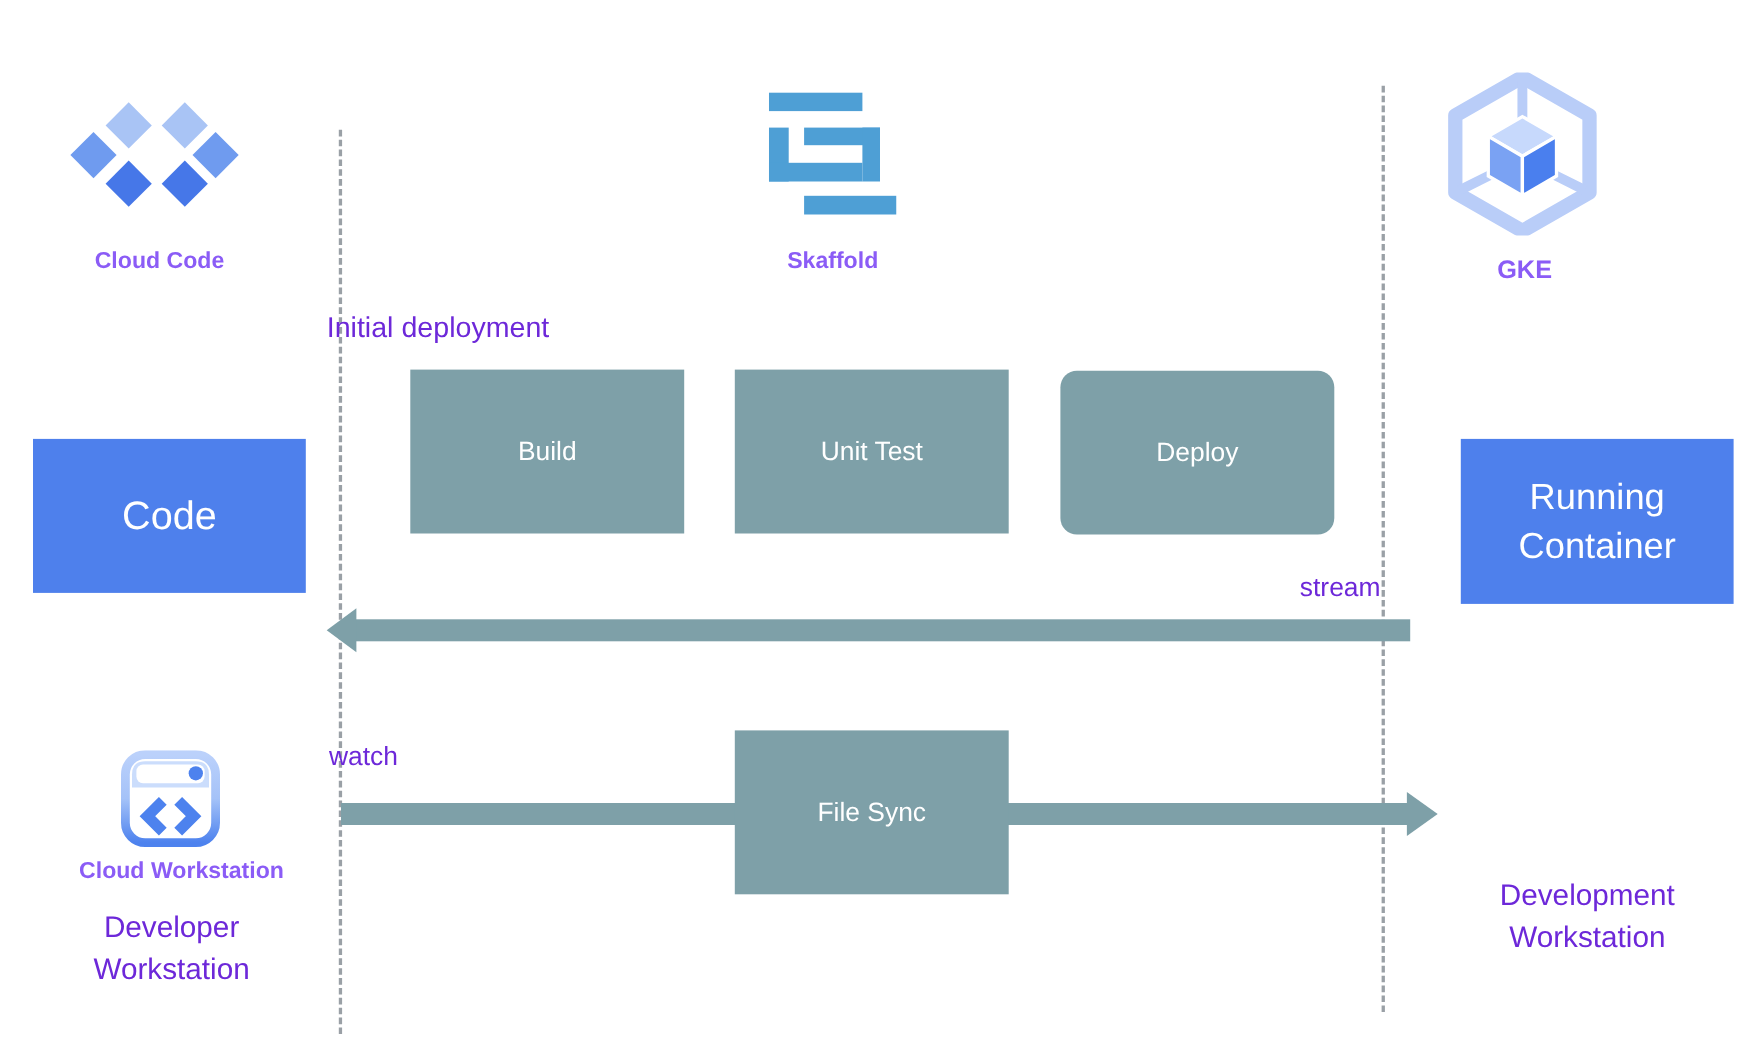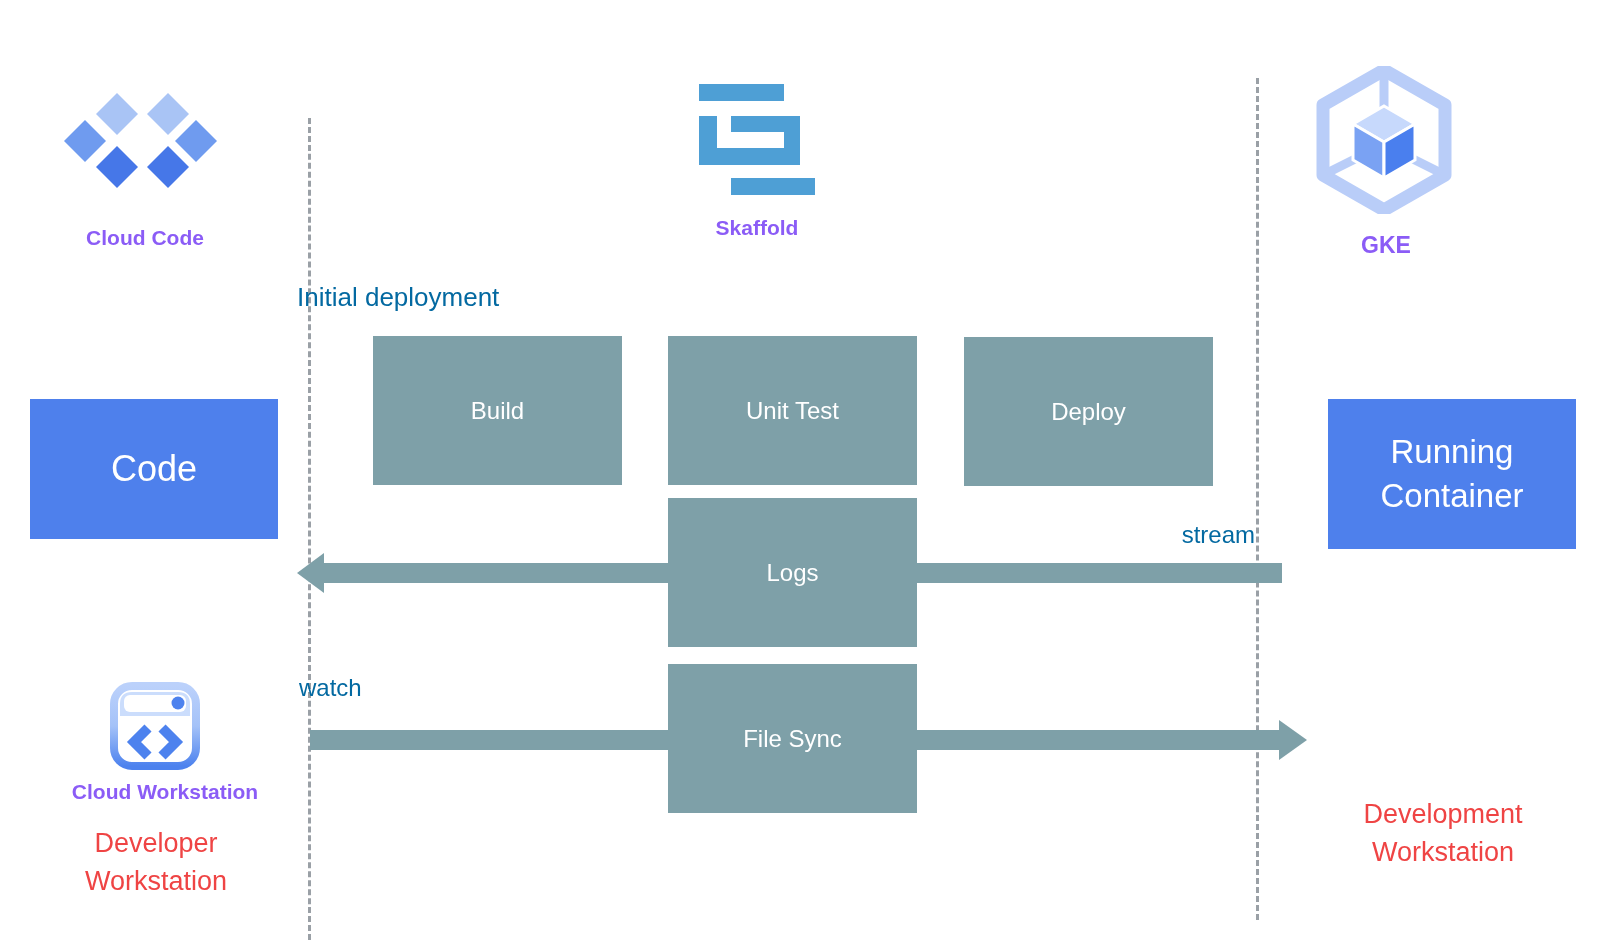--- a/index.html
+++ b/index.html
@@ -10,22 +10,22 @@
   .abs{position:absolute;}
   
   .dash-line{width:0;border-left:3px dashed #9AA0A6;}
   
   .box{display:flex;align-items:center;justify-content:center;text-align:center;color:#ffffff;}
   .box-blue{background:#4E80EC;font-size:36px;}
   .box-teal{background:#7EA0A8;font-size:24px;}
   .box .stack{line-height:44px;font-size:33px;}
   
   .icon-label{font-size:21px;font-weight:700;color:#8b5cf6;text-align:center;}
-  .note{font-size:25px;color:#0369a1;white-space:nowrap;}
-  .big-caption{font-size:27px;color:#ef4444;text-align:center;line-height:38px;}
+  .note{font-size:25px;color:#6d28d9;white-space:nowrap;}
+  .big-caption{font-size:27px;color:#6d28d9;text-align:center;line-height:38px;}
   .right-align{text-align:right;}
   svg{display:block;}
 </style>
 </head>
 <body>
 
 <div id="stage">
 
   <div class="abs dash-line" style="left:308px;top:118px;height:822px;"></div>
   <div class="abs dash-line" style="left:1256px;top:78px;height:842px;"></div>
@@ -54,21 +54,21 @@
   <div class="abs icon-label" style="left:45px;top:226px;width:200px;">Cloud Code</div>
 
   <svg class="abs" style="left:699px;top:84px;" width="116" height="112" viewBox="0 0 116 112">
     <rect x="0" y="0" width="85" height="17" fill="#4E9FD5"></rect>
     <rect x="32" y="32" width="69" height="16" fill="#4E9FD5"></rect>
     <rect x="85" y="32" width="16" height="49" fill="#4E9FD5"></rect>
     <rect x="0" y="32" width="18" height="49" fill="#4E9FD5"></rect>
     <rect x="0" y="64" width="85" height="17" fill="#4E9FD5"></rect>
     <rect x="32" y="94" width="84" height="17" fill="#4E9FD5"></rect>
   </svg>
-  <div class="abs icon-label" style="left:657px;top:216px;width:200px;">Skaffold</div>
+  <div class="abs icon-label" style="left:657px;top:226px;width:200px;">Skaffold</div>
 
   <svg class="abs" style="left:1310px;top:66px;" width="148" height="148" viewBox="0 0 148 148">
     <polygon points="74,4 135,39 135,109 74,144 13,109 13,39" fill="none" stroke="#B9CDF8" stroke-width="13" stroke-linejoin="round"></polygon>
     <line x1="74" y1="8" x2="74" y2="46" stroke="#B9CDF8" stroke-width="9"></line>
     <line x1="45" y1="93" x2="17" y2="107" stroke="#B9CDF8" stroke-width="9"></line>
     <line x1="103" y1="93" x2="131" y2="107" stroke="#B9CDF8" stroke-width="9"></line>
     <polygon points="74,40 105,58 74,76 43,58" fill="#C7D9FC" stroke="#ffffff" stroke-width="3"></polygon>
     <polygon points="43,58 74,76 74,112 43,94" fill="#7AA2F3" stroke="#ffffff" stroke-width="3"></polygon>
     <polygon points="105,58 74,76 74,112 105,94" fill="#4A7FEE" stroke="#ffffff" stroke-width="3"></polygon>
   </svg>
@@ -83,27 +83,24 @@
   </div>
 
   <div class="abs box box-teal" style="left:373px;top:336px;width:249px;height:149px;">
     <span>Build</span>
   </div>
 
   <div class="abs box box-teal" style="left:668px;top:336px;width:249px;height:149px;">
     <span>Unit Test</span>
   </div>
 
-  <div class="abs box box-teal" style="left:964px;top:337px;width:249px;height:149px;">
+  <div class="abs box box-teal" style="left:964px;top:337px;width:249px;height:149px;border-radius:15px;">
     <span>Deploy</span>
   </div>
 
-  <div class="abs box box-teal" style="left:668px;top:498px;width:249px;height:149px;">
-    <span>Logs</span>
-  </div>
 
   <div class="abs box box-teal" style="left:668px;top:664px;width:249px;height:149px;">
     <span>File Sync</span>
   </div>
 
   <div class="abs box box-blue" style="left:1307px;top:399px;width:248px;height:150px;margin-left:21px;">
     <div class="stack">
       <span style="display:block;">Running</span>
       <span style="display:block;">Container</span>
     </div>

